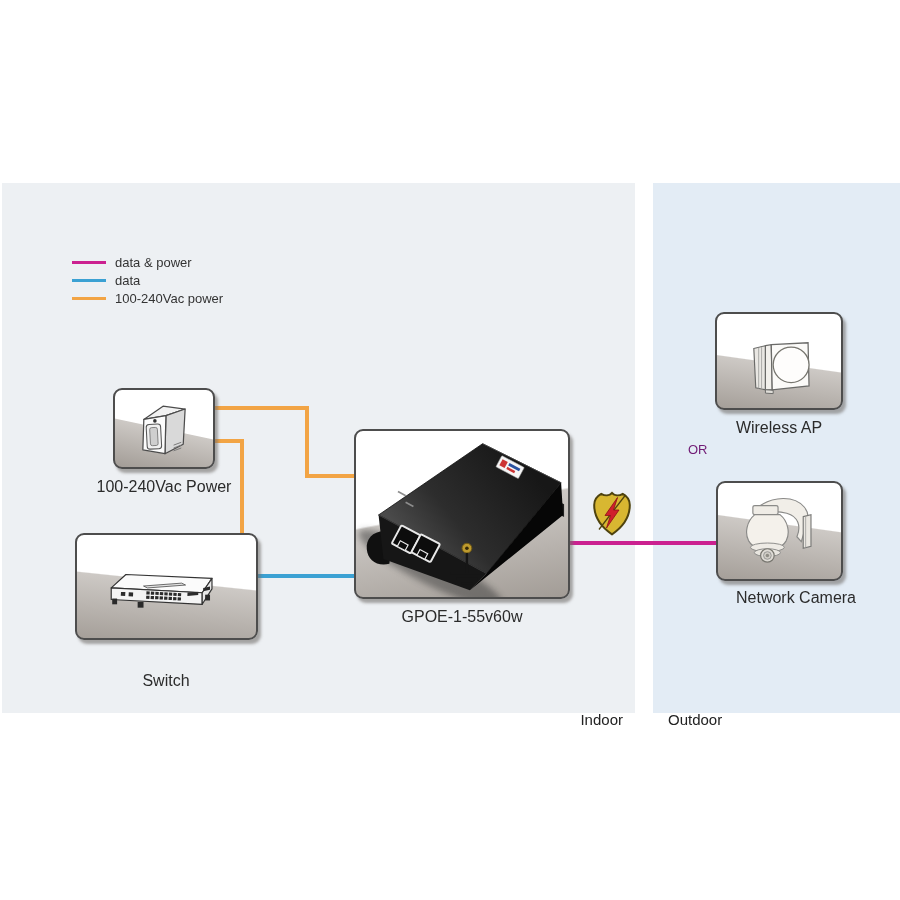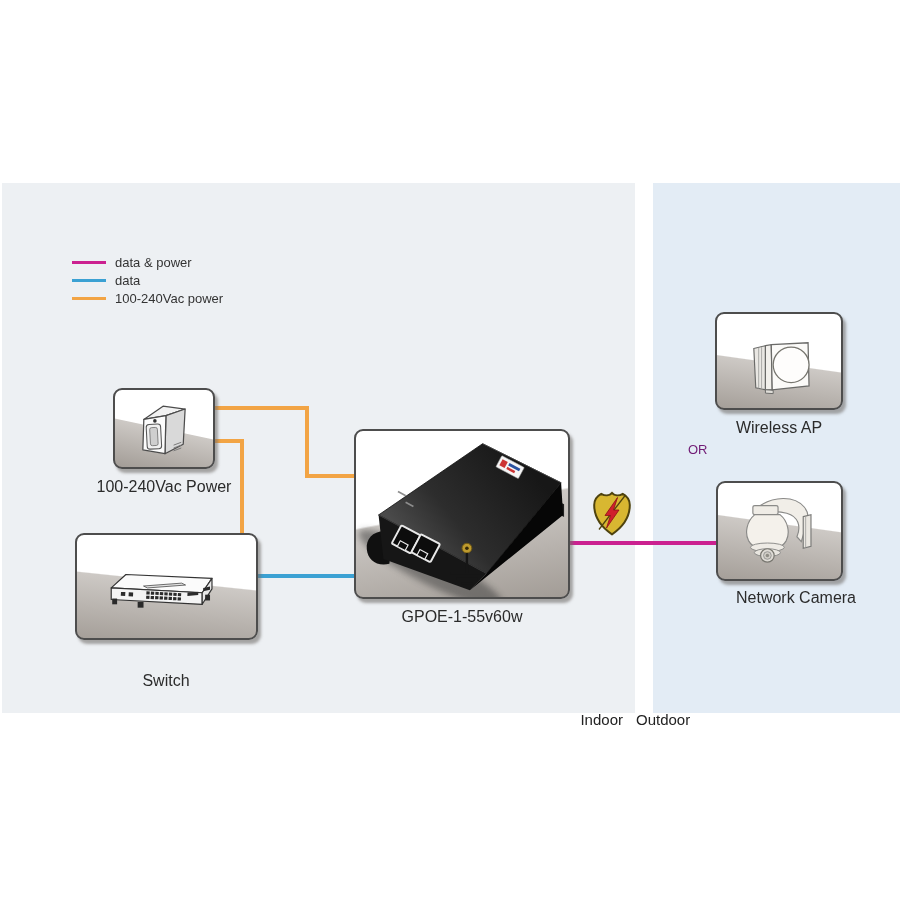--- a/index.html
+++ b/index.html
@@ -40,21 +40,21 @@
   .node-label{position:absolute;font-size:16px;white-space:nowrap;transform:translateX(-50%);}
   .lbl-power   {left:164px;top:478px;}
   .lbl-switch  {left:166px;top:672px;}
   .lbl-injector{left:462px;top:608px;}
   .lbl-ap      {left:779px;top:419px;}
   .lbl-camera  {left:796px;top:589px;}
 
   .or-label{position:absolute;left:688px;top:442px;font-size:13px;color:#701a75;}
   .zone-label{position:absolute;font-size:15px;color:#222;top:679px;margin-top:32px;}
   .zone-indoor{left:423px;width:200px;text-align:right;}
-  .zone-outdoor{left:636px;text-align:center;}
+  .zone-outdoor{left:668px;text-align:center;}
 
   .shield{position:absolute;left:591px;top:489px;width:42px;height:50px;}
 </style>
 </head>
 <body>
 
 <div class="stage">
 
   <div class="panel panel-indoor" style="background-color: rgb(237, 240, 243);"></div>
   <div class="panel panel-outdoor" style="background-color: rgb(227, 236, 245);"></div>

